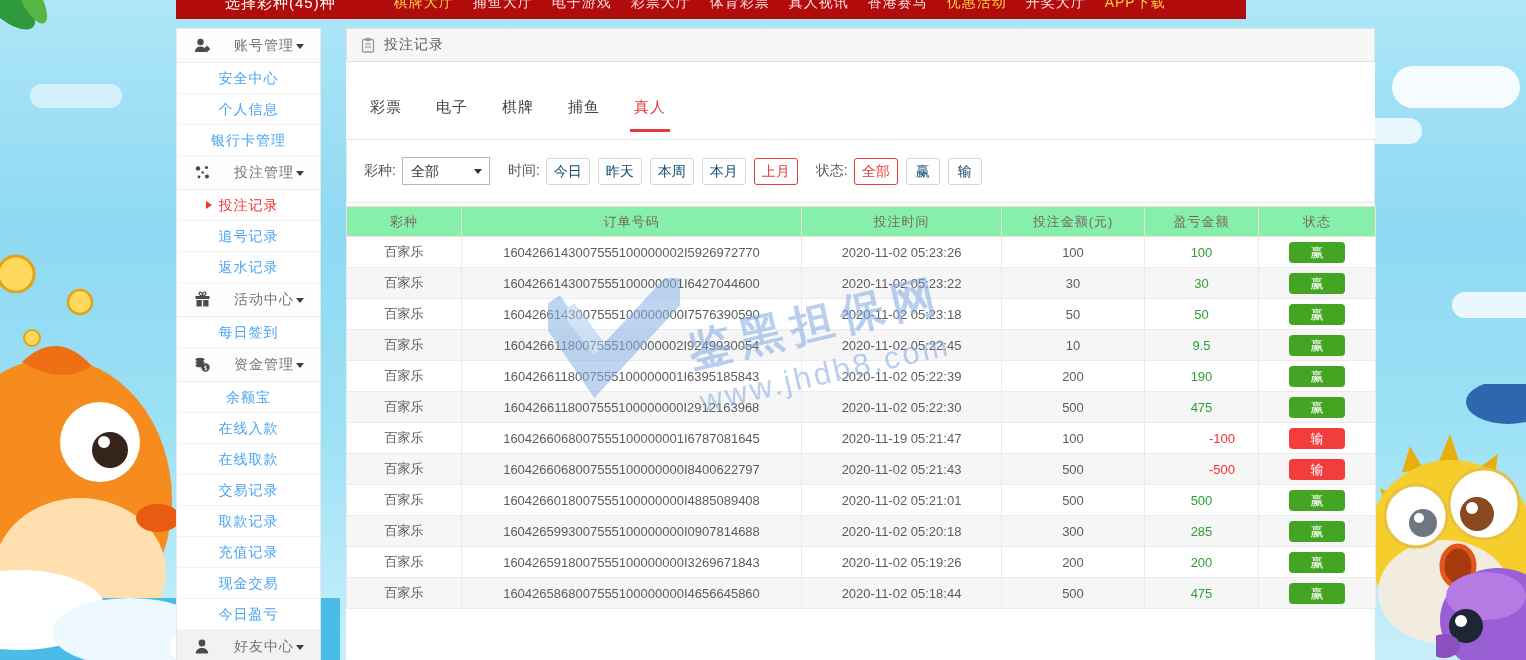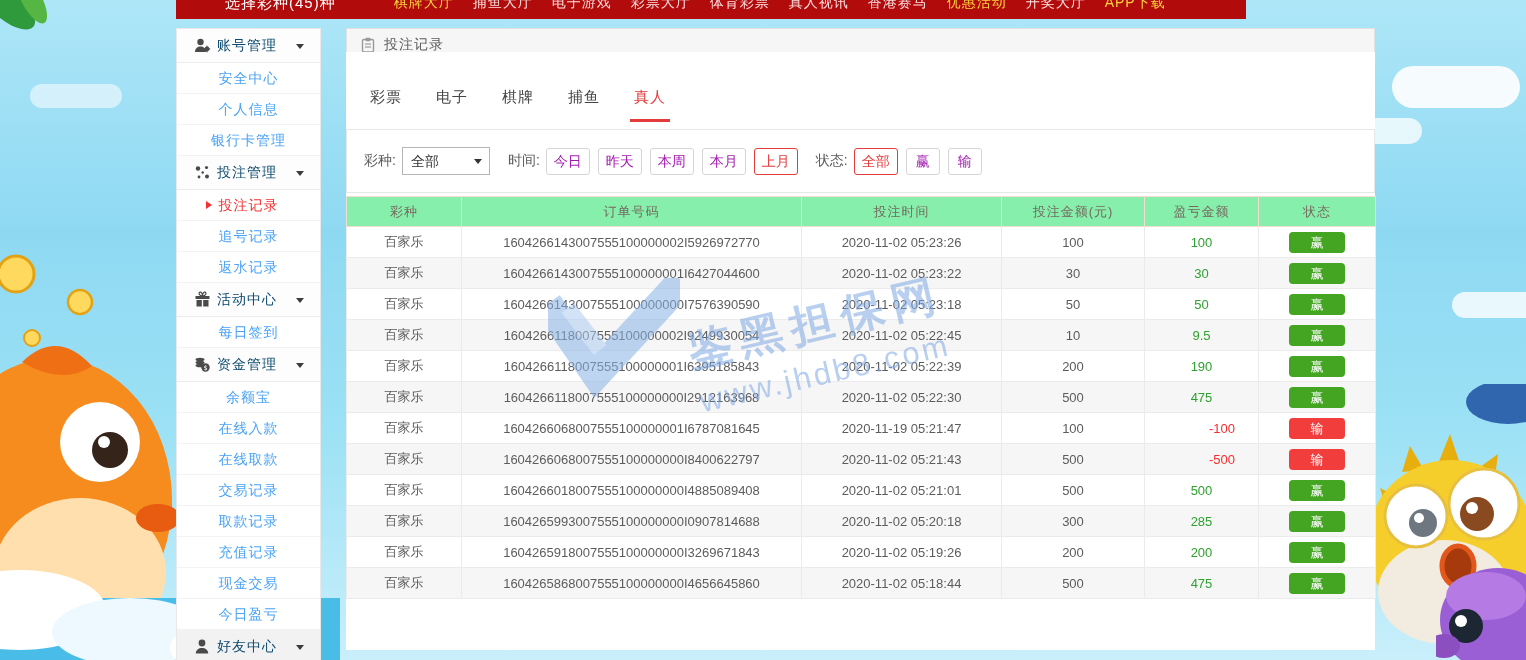--- a/index.html
+++ b/index.html
@@ -22,59 +22,59 @@
   .nav-items { display:flex; margin-left:58px; }
   .nav-item { color:#fbdede; font-size:14px; margin-right:19px; letter-spacing:1px; cursor:pointer; }
   .nav-item.gold { color:#ffd23e; }
 
   
   .sidebar { position:absolute; left:176px; top:28px; width:145px; height:632px;
              background:#ffffff; border:1px solid #e9e9e9; z-index:4; }
   .sgroup-h { position:relative; height:34px; display:flex; align-items:center;
               padding-left:17px; border-bottom:1px solid #ececec; background:#fdfdfd; cursor:pointer; }
   .sgroup-h.dim { background:#f2f2f2; }
-  .sgroup-h .slabel { font-size:14px; color:#0c4a6e; margin-left:6px; letter-spacing:1px; }
+  .sgroup-h .slabel { font-size:14px; color:#737373; margin-left:23px; letter-spacing:1px; }
   .sicon { width:17px; height:17px; flex:0 0 auto; }
   .caret { position:absolute; right:16px; top:15px; width:0; height:0;
            border-left:4.5px solid transparent; border-right:4.5px solid transparent;
            border-top:5.5px solid #3c3c3c; }
   .sitem { position:relative; height:31px; line-height:31px; text-align:center;
            font-size:14px; color:#4aa3f5; border-bottom:1px solid #f3f3f3;
            letter-spacing:1px; cursor:pointer; background:#fff; }
   .sitem.active { color:#f53030; }
   .sitem.active .play { position:absolute; left:29px; top:11px; width:0; height:0;
            border-top:4.5px solid transparent; border-bottom:4.5px solid transparent;
            border-left:6px solid #f53030; }
 
   
   .main-header { position:absolute; left:346px; top:28px; width:1029px; height:34px;
                  background:#f6f6f6; border:1px solid #e2e2e2; display:flex; align-items:center;
                  padding-left:13px; z-index:4; }
   .main-header .ptitle { font-size:14px; color:#5c5c5c; margin-left:8px; letter-spacing:1px; }
-  .panel { position:absolute; left:346px; top:52px; width:1029px; height:598px;
+  .panel { position:absolute; left:346px; top:62px; width:1029px; height:598px;
            background:#ffffff; z-index:4; }
 
   .tabs { padding:36px 0 0 7px; border-bottom:0; }
   .tab { display:inline-block; margin:0 13px; padding:0 4px 12px 4px; font-size:15px;
          color:#454545; letter-spacing:1px; cursor:pointer; }
   .tab.active { color:#e43b3b; border-bottom:3px solid #e43b3b; }
 
   .filterbox { margin-top:7px; width:100%; height:64px; border:1px solid #e7e7e7;
                display:flex; align-items:center; padding-left:17px; }
   .flabel { font-size:14px; color:#5c5c5c; margin-right:6px; }
   .fselect { position:relative; width:88px; height:28px; border:1px solid #b5b5b5;
              font-size:14px; color:#333; line-height:26px; padding-left:8px;
              margin-right:18px; background:#fff; cursor:pointer; }
   .fselect .sarrow { position:absolute; right:7px; top:11px; width:0; height:0;
              border-left:4px solid transparent; border-right:4px solid transparent;
              border-top:5px solid #333; }
   .fgroup { display:flex; align-items:center; }
   .fbtn { min-width:34px; height:27px; line-height:25px; padding:0 7px; margin-right:8px;
           border:1px solid #d6d6d6; border-radius:3px; background:#fff;
-          font-size:14px; color:#a21caf; text-align:center; cursor:pointer; }
+          font-size:14px; color:#0c4a6e; text-align:center; cursor:pointer; }
   .fbtn.active { border-color:#e43b3b; color:#e43b3b; font-weight:normal; }
   .fgap { width:10px; }
 
   
   table.bets { margin-top:3px; width:1029px; border-collapse:collapse; table-layout:fixed; }
   table.bets th { height:30px; background:#86efac; border:1px solid #f3ddd0;
                   font-size:13px; font-weight:normal; color:#76695f; letter-spacing:1px; }
   table.bets td { height:31px; border:1px solid #ebebeb; font-size:13px; color:#5c5c5c;
                   text-align:center; }
   table.bets tr:nth-child(even) td { background:#f6f6f6; }

